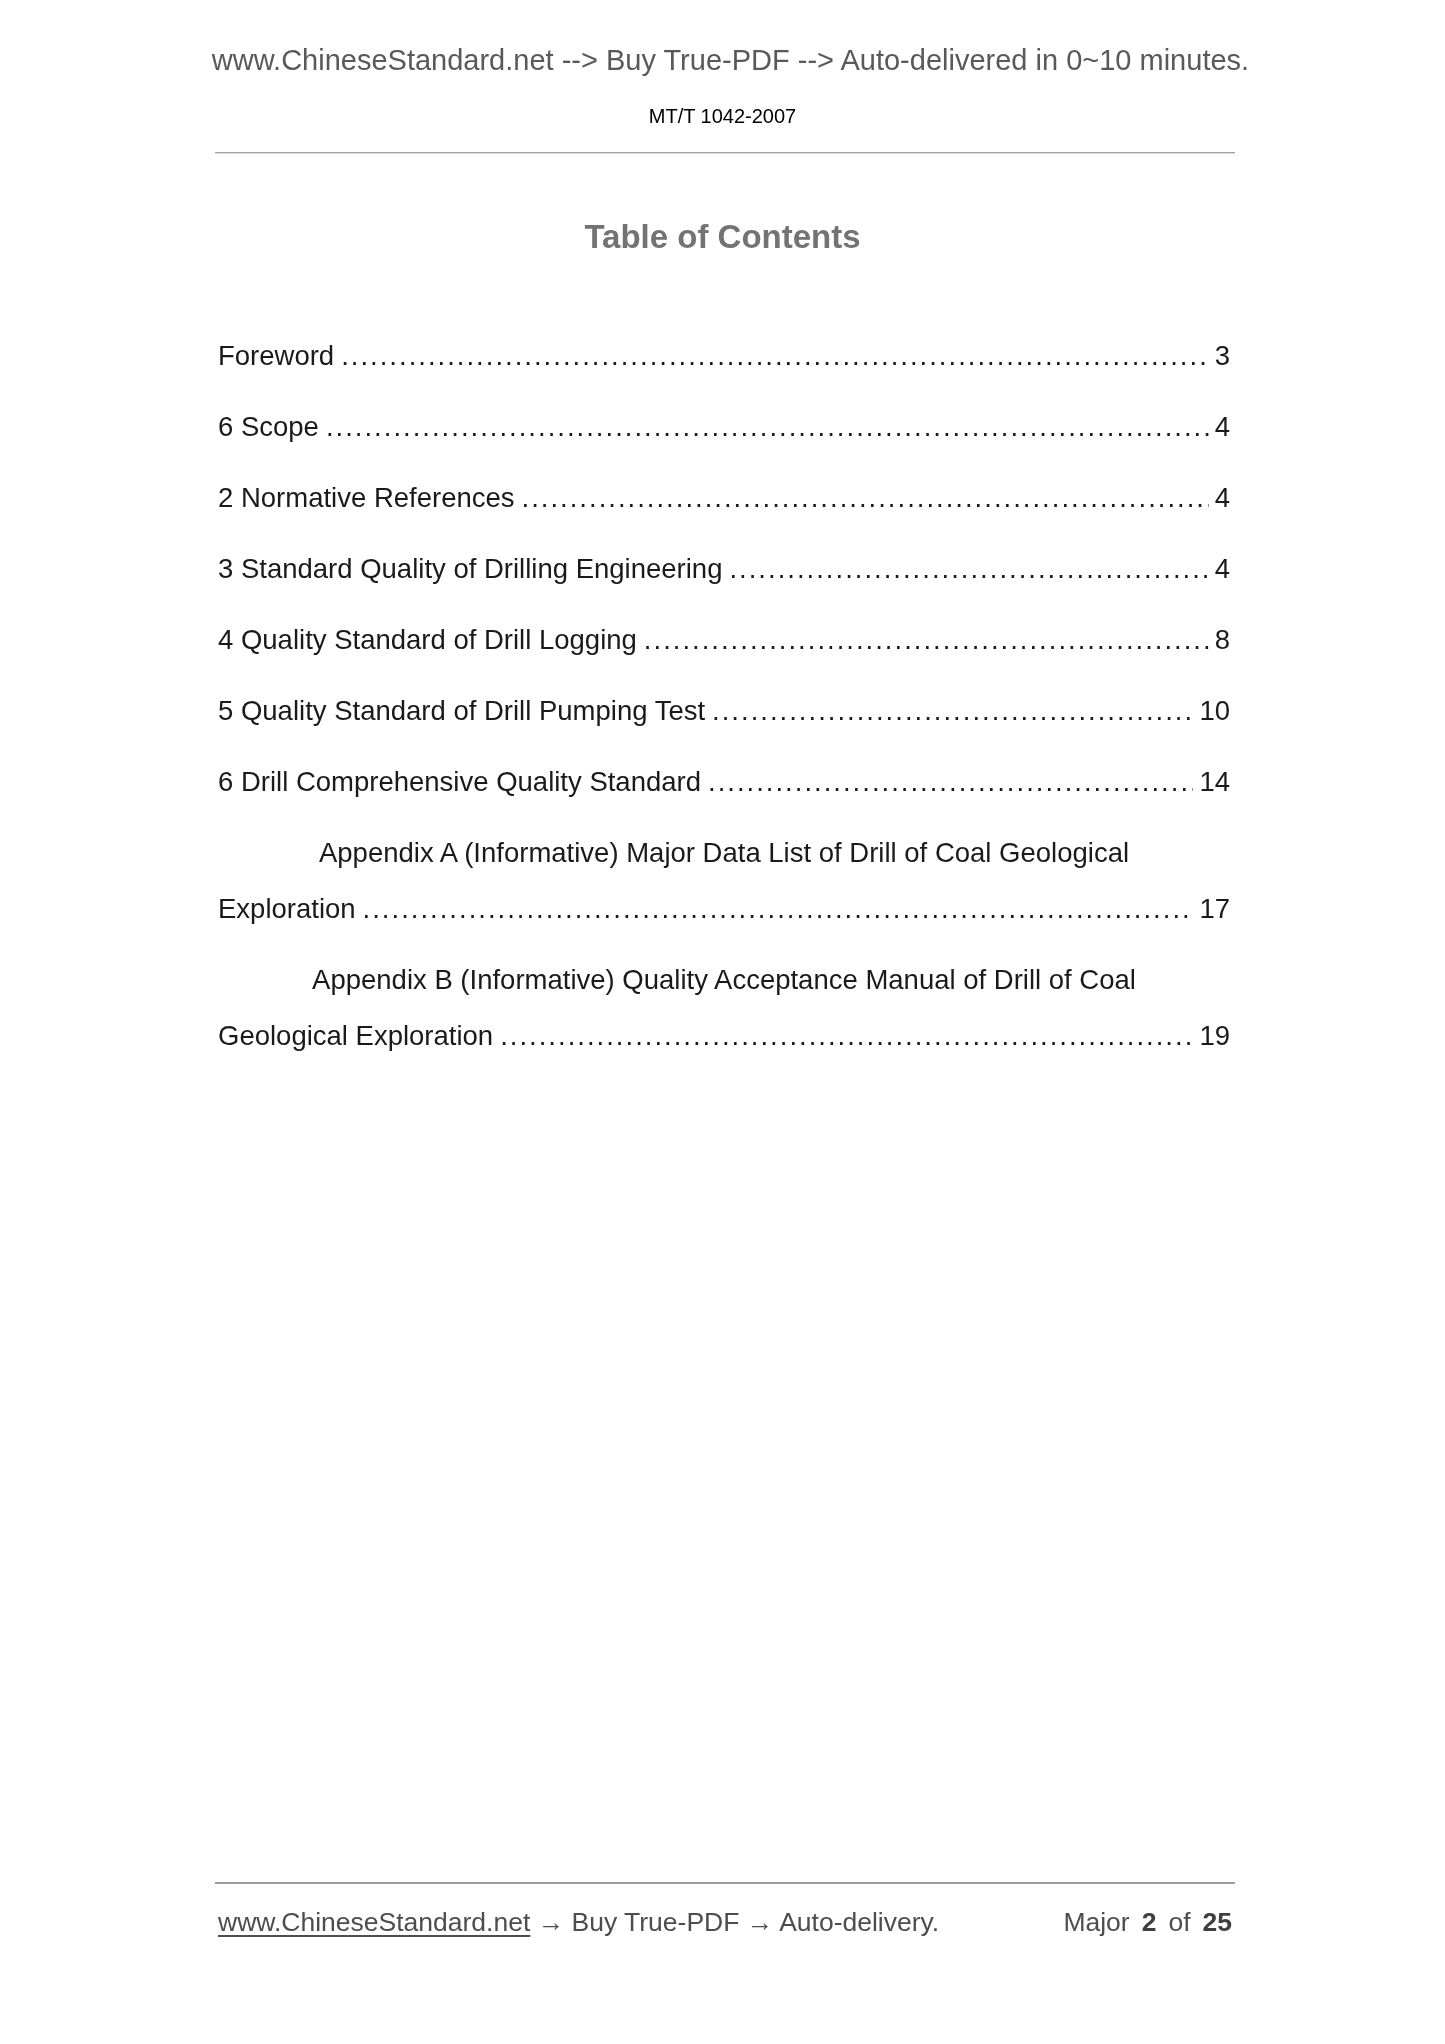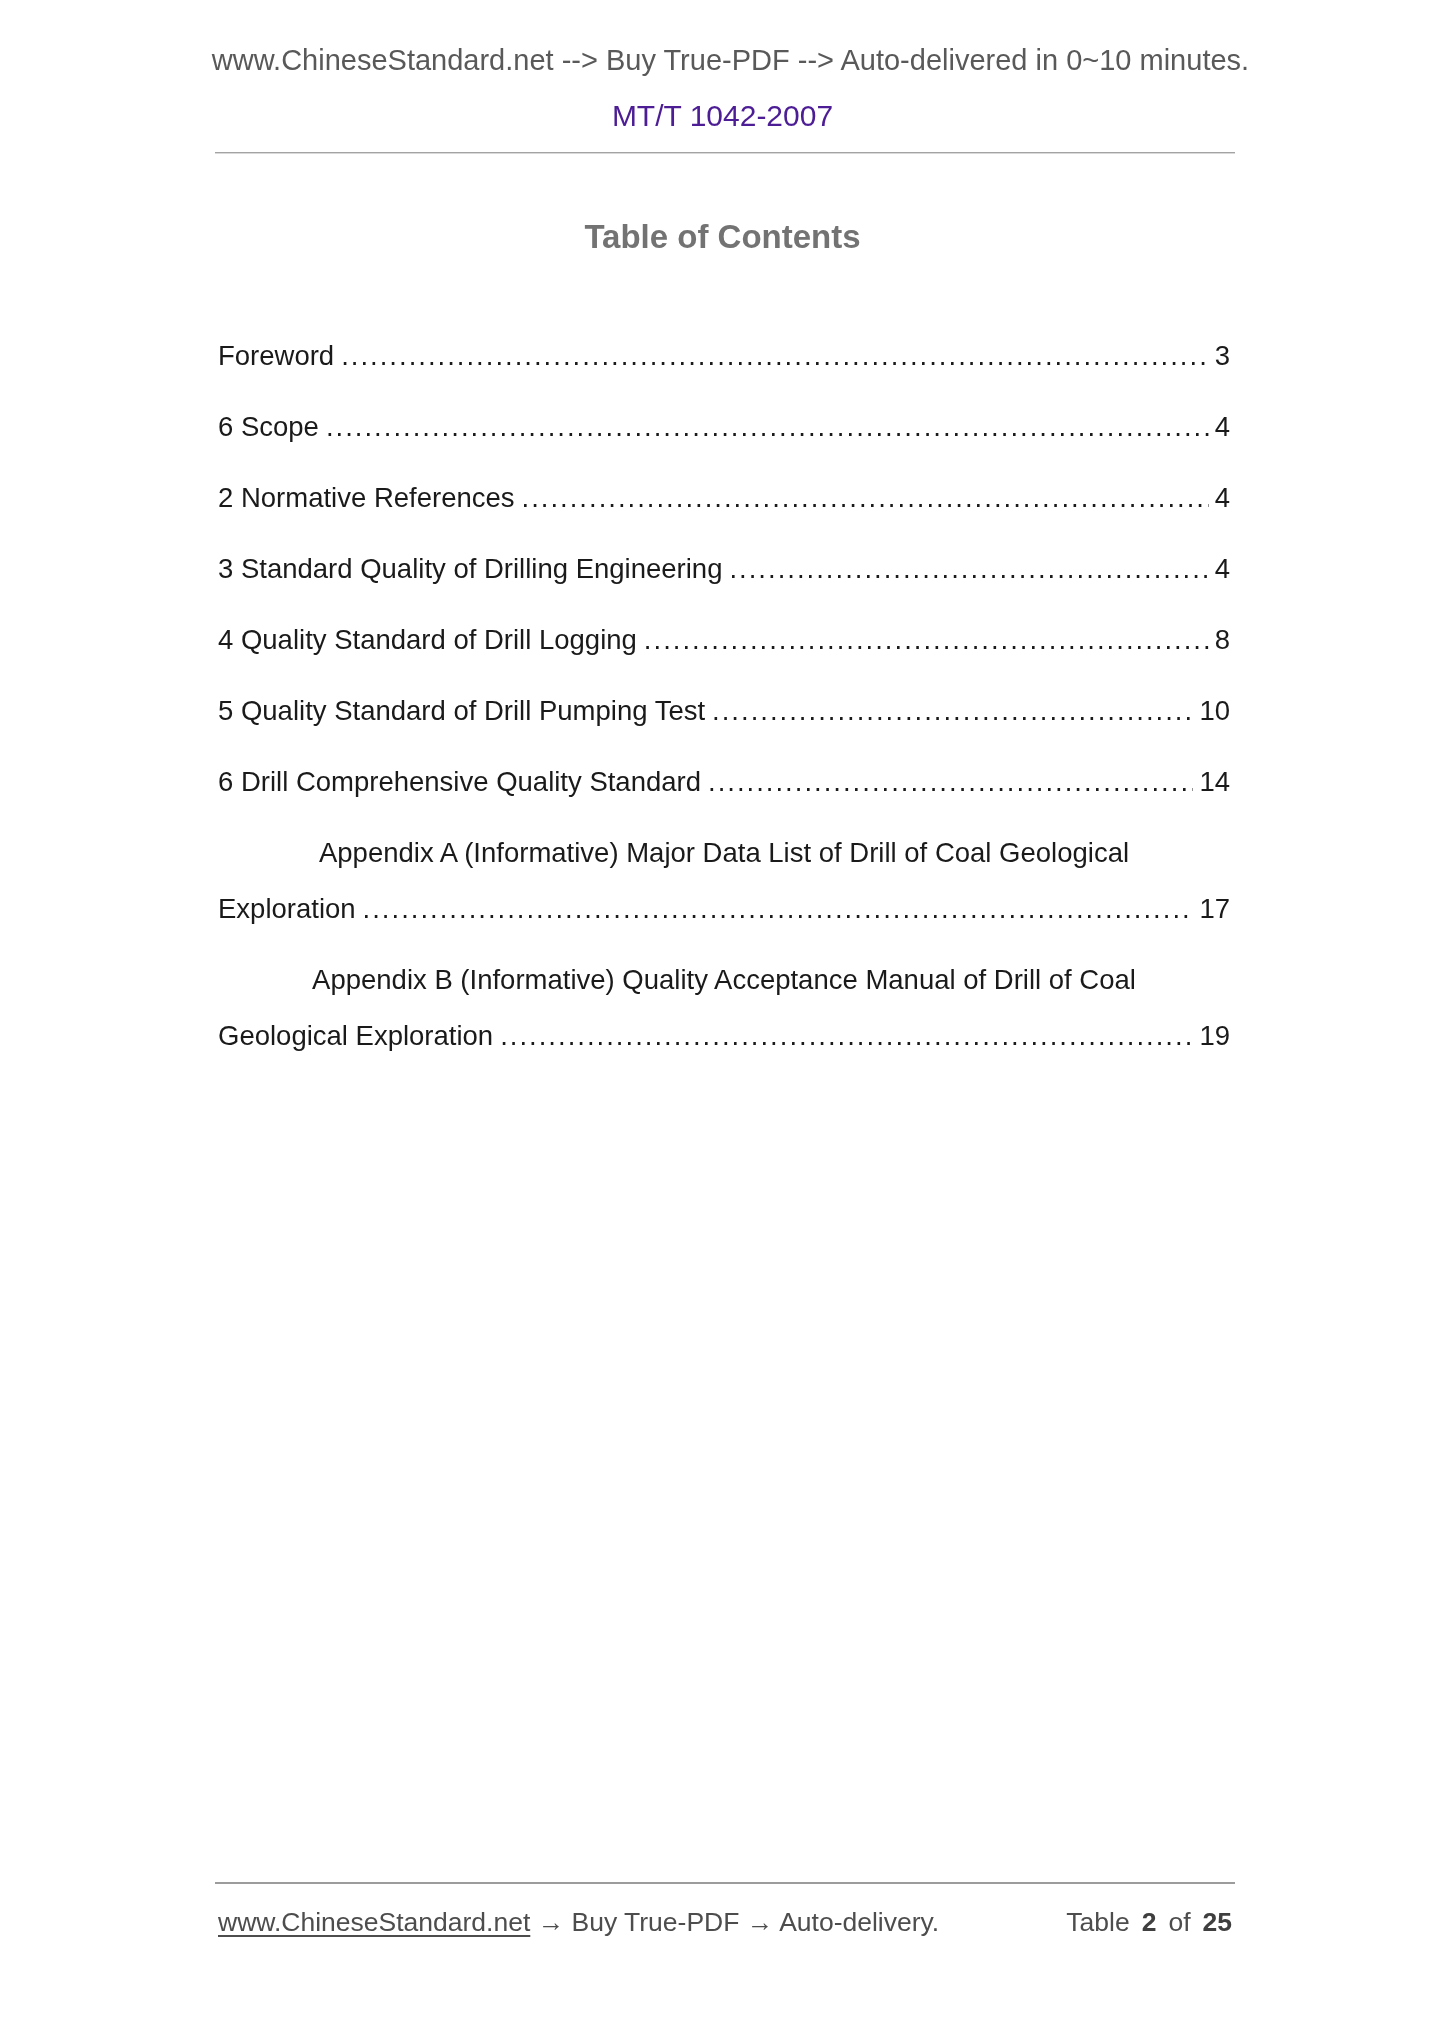--- a/index.html
+++ b/index.html
@@ -22,22 +22,22 @@
     text-align: center;
     font-size: 29px;
     color: #595959;
     white-space: nowrap;
   }
   .hdr-docnum {
     position: absolute;
     top: 96px; left: 0; width: 100%;
     line-height: 40px;
     text-align: center;
-    font-size: 30px;
-    color: #4c1d95;
+    font-size: 20px;
+    color: #000000;
   }
   .hdr-rule {
     position: absolute;
     top: 152px; left: 215px;
     width: 1020px; height: 2px;
     background: #a3a3a3;
     border-bottom: 1px solid #d9d9d9;
   }
 
   
@@ -197,20 +197,20 @@
     </div>
 
   </div>
 
   <div class="ftr-rule"></div>
   <div class="ftr-row">
     <span>
       <span class="ftr-link">www.ChineseStandard.net</span><span> → Buy True-PDF → Auto-delivery.</span>
     </span>
     <span class="ftr-page">
-      <span>Table</span>
+      <span>Major</span>
       <span class="num">2</span>
       <span>of</span>
       <span class="num">25</span>
     </span>
   </div>
 
 </div>
 
 </body></html>

